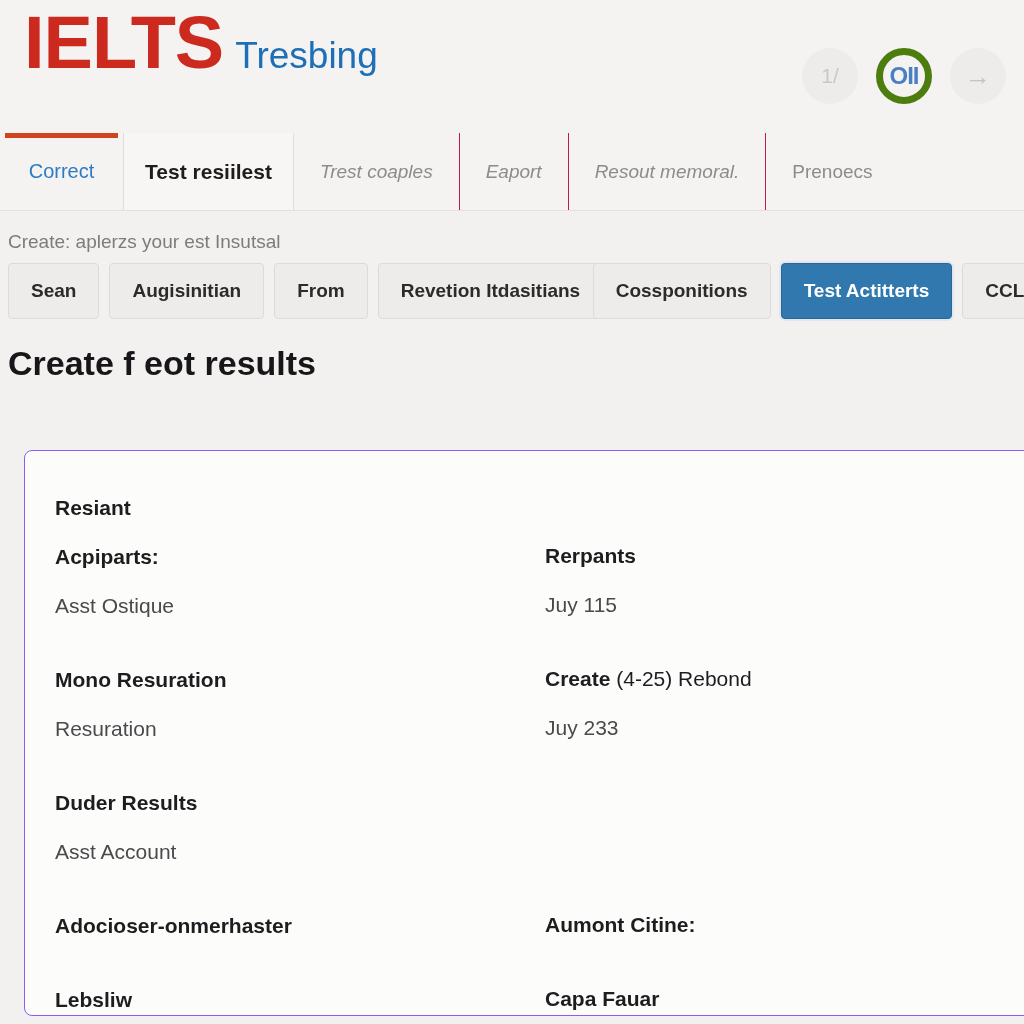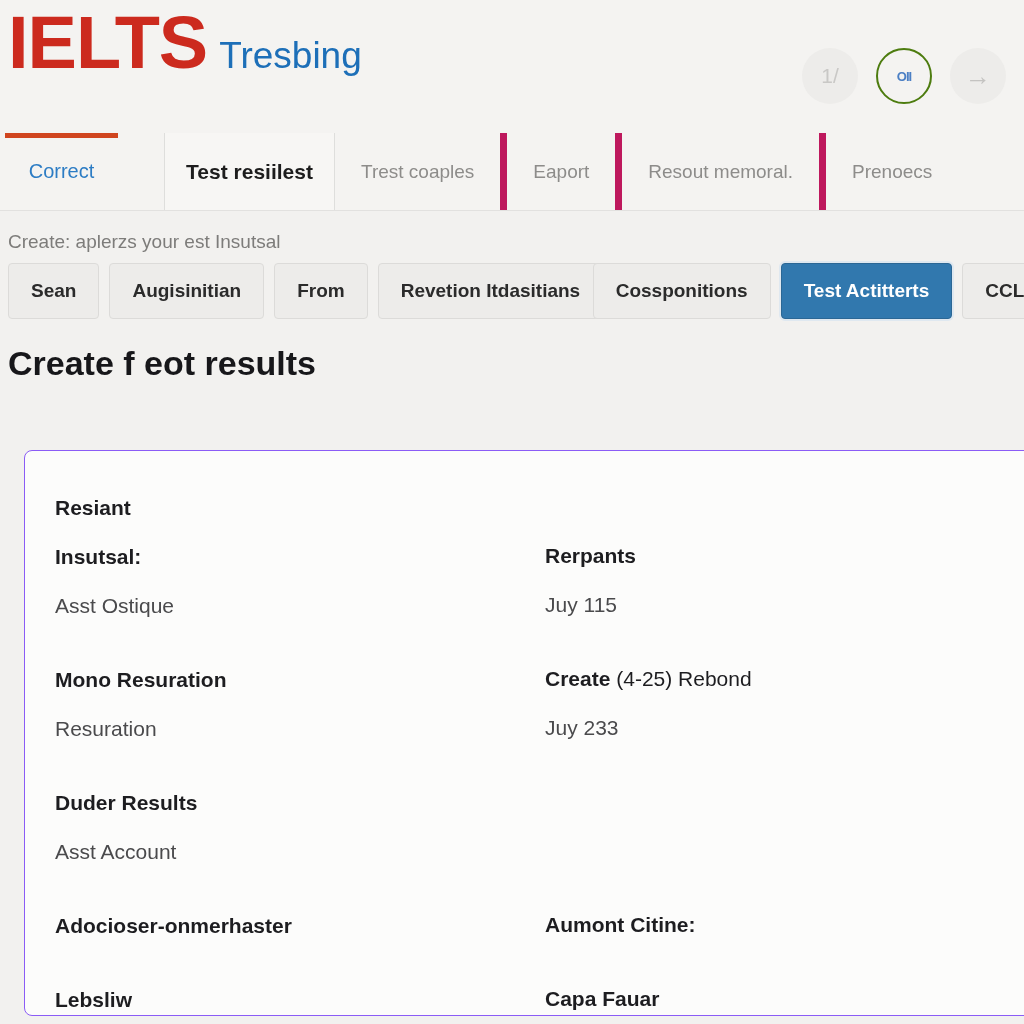--- a/index.html
+++ b/index.html
@@ -18,21 +18,21 @@
 
   
   .header {
     position: relative;
     height: 133px;
     background: #f4f3f1;
     box-sizing: border-box;
   }
   .brand {
     position: absolute;
-    left: 8px;
+    left: 24px;
     top: 6px;
     display: flex;
     align-items: baseline;
     white-space: nowrap;
   }
   .brand-ielts {
     font-family: "Liberation Sans", sans-serif;
     font-weight: bold;
     font-size: 74px;
     letter-spacing: -1px;
@@ -62,24 +62,24 @@
     display: flex;
     align-items: center;
     justify-content: center;
     font-size: 21px;
     color: #c9c8c6;
     border: none;
     box-sizing: border-box;
   }
   .hbtn.outlined {
     background: #f4f3f1;
-    border: 2px solid #4d7c0f;
+    border: 7px solid #4d7c0f;
     color: #4b7fc4;
     font-weight: bold;
-    font-size: 13px;
+    font-size: 24px;
     letter-spacing: -1px;
   }
   .hbtn.arrow {
     font-size: 26px;
     color: #c4c3c1;
   }
 
   
   .tabstrip {
     position: relative;
@@ -118,25 +118,25 @@
     font-size: 20px;
   }
   .tab.active {
     background: #f7f6f4;
     color: #1d1d1d;
     font-weight: bold;
     font-size: 21px;
     border-left: 1px solid #dededc;
     border-right: 1px solid #dededc;
     width: 171px;
-    margin-left: 41px;
   }
   .tab.plain {
-    border-right: 7px solid #be185d;
+    border-right: 1px solid #be185d;
     padding: 0 26px;
+    font-style: italic;
   }
   .tab.last {
     padding: 0 26px;
   }
 
   
   .subtitle {
     padding: 20px 0 0 8px;
     font-size: 19px;
     color: #7d7c7a;
@@ -278,21 +278,21 @@
   </div>
 </div>
 
 <div class="pageheading">Create f eot results</div>
 
 <div class="card">
   <div class="grid">
 
     <div class="col">
       <div class="lbl">Resiant</div>
-      <div class="lbl">Insutsal:</div>
+      <div class="lbl">Acpiparts:</div>
       <div class="val">Asst Ostique</div>
       <div class="spacer-24"></div>
       <div class="lbl">Mono Resuration</div>
       <div class="val">Resuration</div>
       <div class="spacer-24"></div>
       <div class="lbl">Duder Results</div>
       <div class="val">Asst Account</div>
       <div class="spacer-24"></div>
       <div class="lbl">Adocioser-onmerhaster</div>
       <div class="spacer-24"></div>

